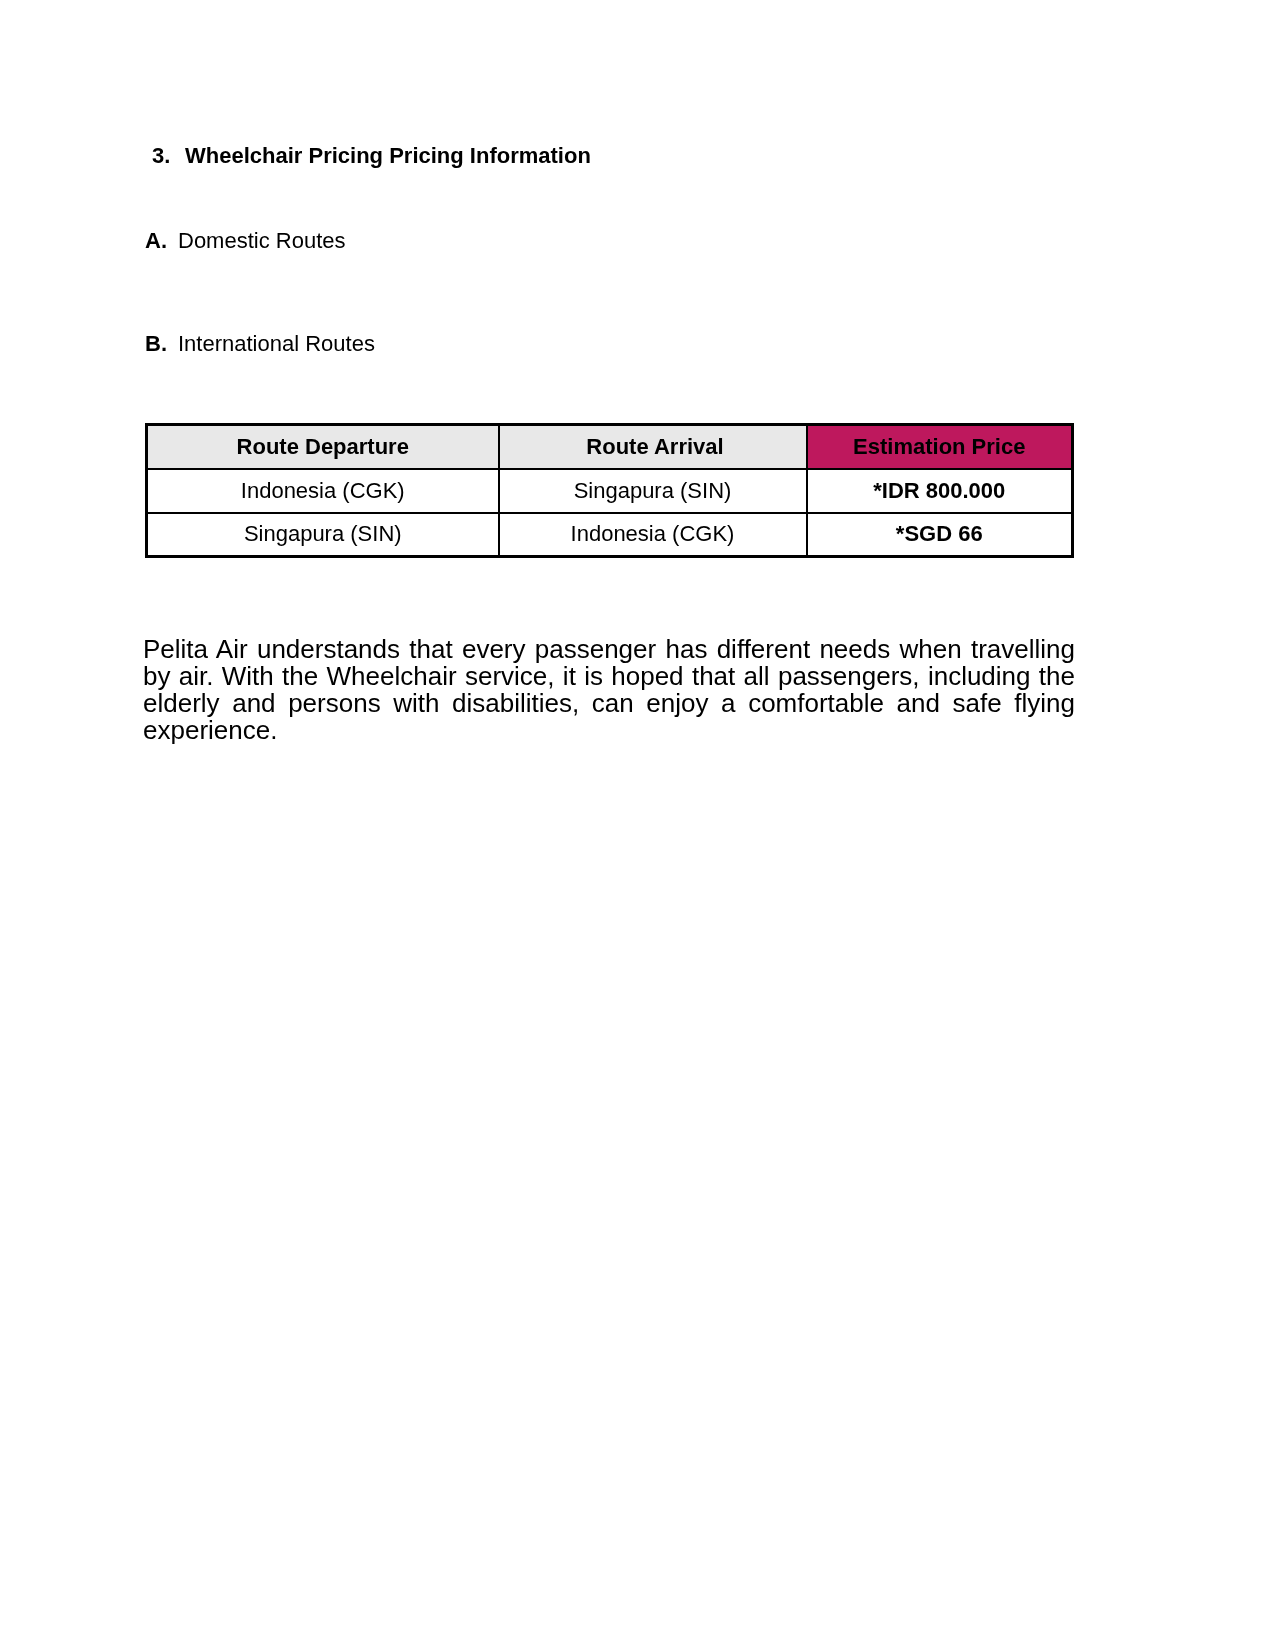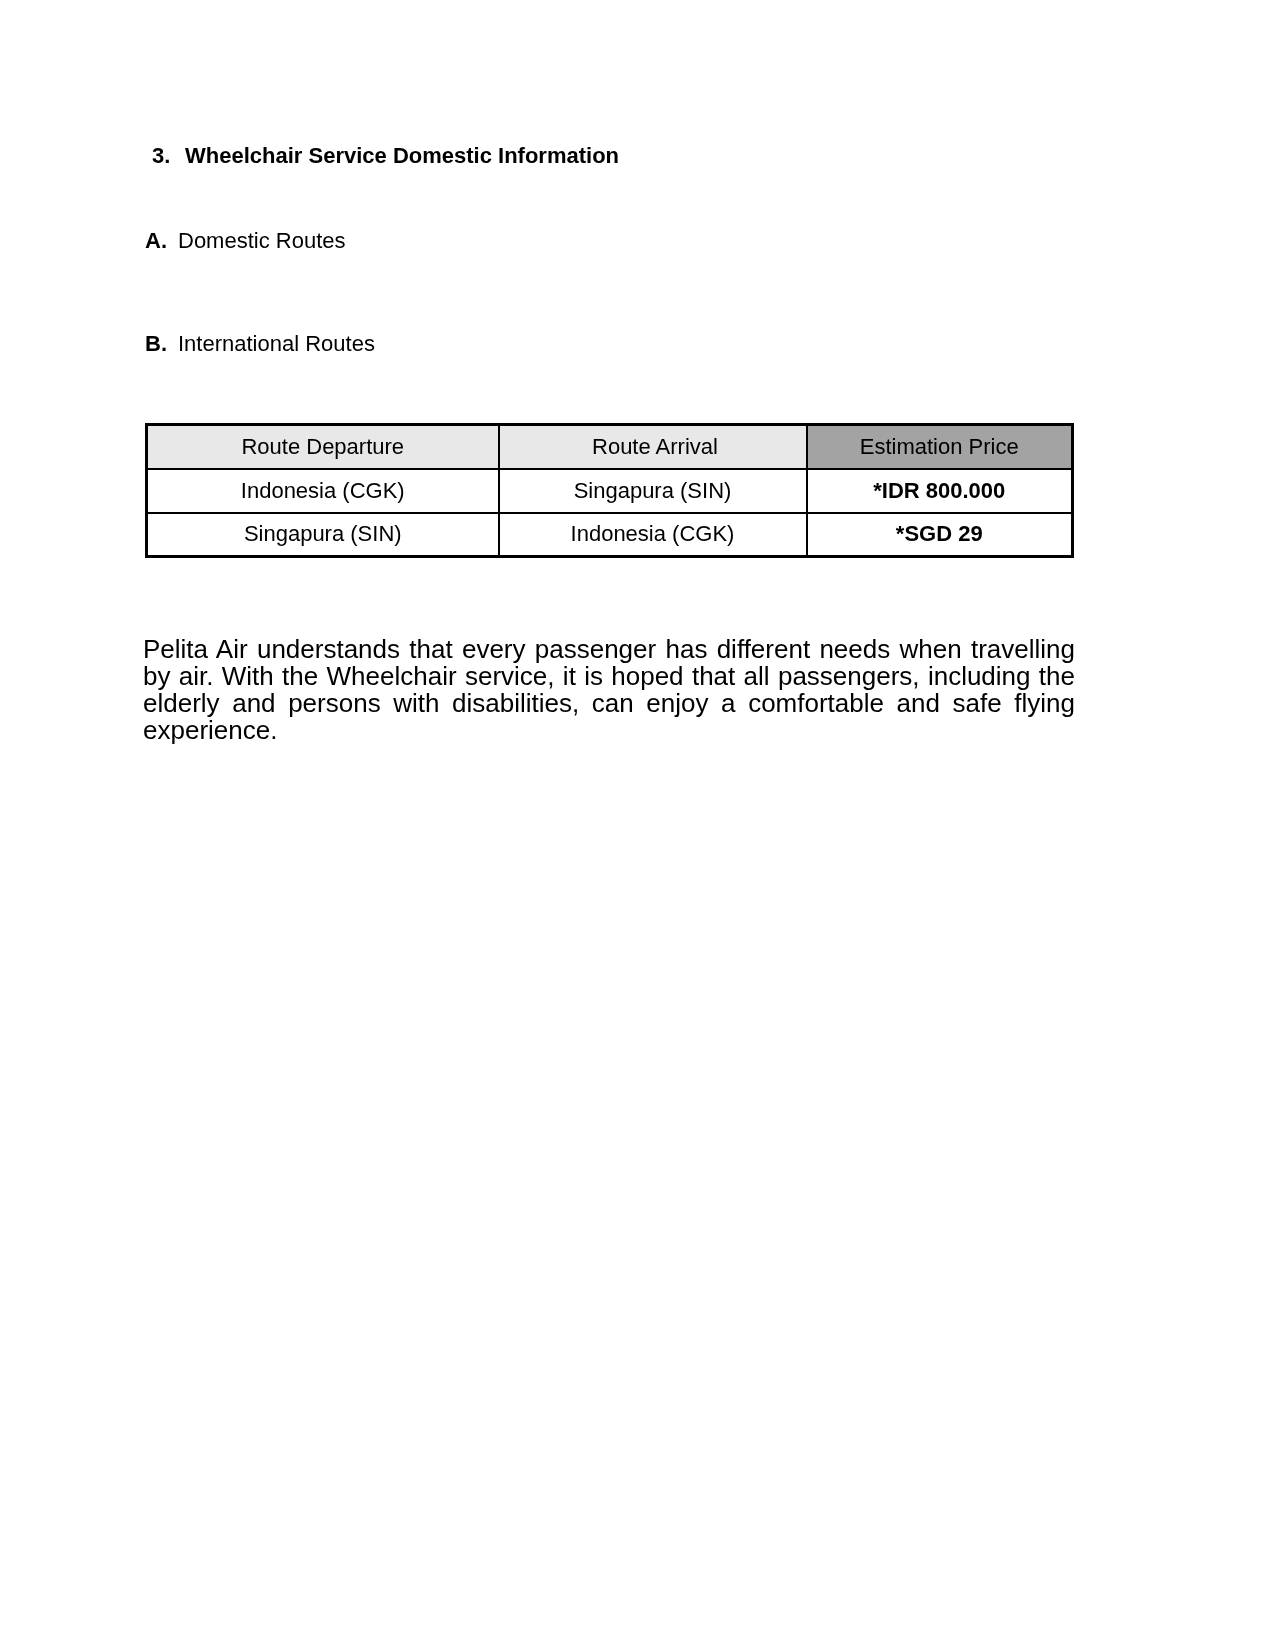--- a/index.html
+++ b/index.html
@@ -54,21 +54,21 @@
     border: 3px solid #000000;
   }
   table.pricing th, table.pricing td {
     border: 2px solid #000000;
     text-align: center;
     vertical-align: middle;
     font-size: 22px;
     height: 44px;
     padding: 0 4px;
   }
-  table.pricing th { font-weight: normal; text-align: center; }
+  table.pricing th { font-weight: bold; text-align: center; }
   table.pricing col.c1 { width: 352px; }
   table.pricing col.c2 { width: 308px; }
   table.pricing col.c3 { width: 266px; }
   table.pricing td.price { font-weight: bold; }
 
   
   .closing {
     position: absolute;
     left: 143px;
     top: 636px;
@@ -78,21 +78,21 @@
     text-align: justify;
   }
 </style>
 </head>
 <body>
 
 <div class="page">
 
   <div class="main-heading">
     <span class="num">3.</span>
-    <span>Wheelchair Service Domestic Information</span>
+    <span>Wheelchair Pricing Pricing Information</span>
   </div>
 
   <div class="section section-a">
     <div class="row">
       <span class="letter">A.</span>
       <span>Domestic Routes</span>
     </div>
   </div>
 
   <div class="section section-b">
@@ -106,33 +106,33 @@
     <table class="pricing">
       <colgroup>
         <col class="c1">
           <col class="c2">
           <col class="c3">
       </colgroup>
       <thead>
         <tr>
           <th style="background-color: rgb(232, 232, 232);">Route Departure</th>
           <th style="background-color: rgb(232, 232, 232); padding-left: 9px;">Route Arrival</th>
-          <th style="background-color: #a3a3a3;">Estimation Price</th>
+          <th style="background-color: #be185d;">Estimation Price</th>
         </tr>
       </thead>
       <tbody>
         <tr>
           <td>Indonesia (CGK)</td>
           <td>Singapura (SIN)</td>
           <td class="price">*IDR 800.000</td>
         </tr>
         <tr>
           <td>Singapura (SIN)</td>
           <td>Indonesia (CGK)</td>
-          <td class="price">*SGD 29</td>
+          <td class="price">*SGD 66</td>
         </tr>
       </tbody>
     </table>
   </div>
 
   <p class="closing">Pelita Air understands that every passenger has different needs when travelling by air. With the Wheelchair service, it is hoped that all passengers, including the elderly and persons with disabilities, can enjoy a comfortable and safe flying experience.</p>
 
 </div>
 
 </body></html>

